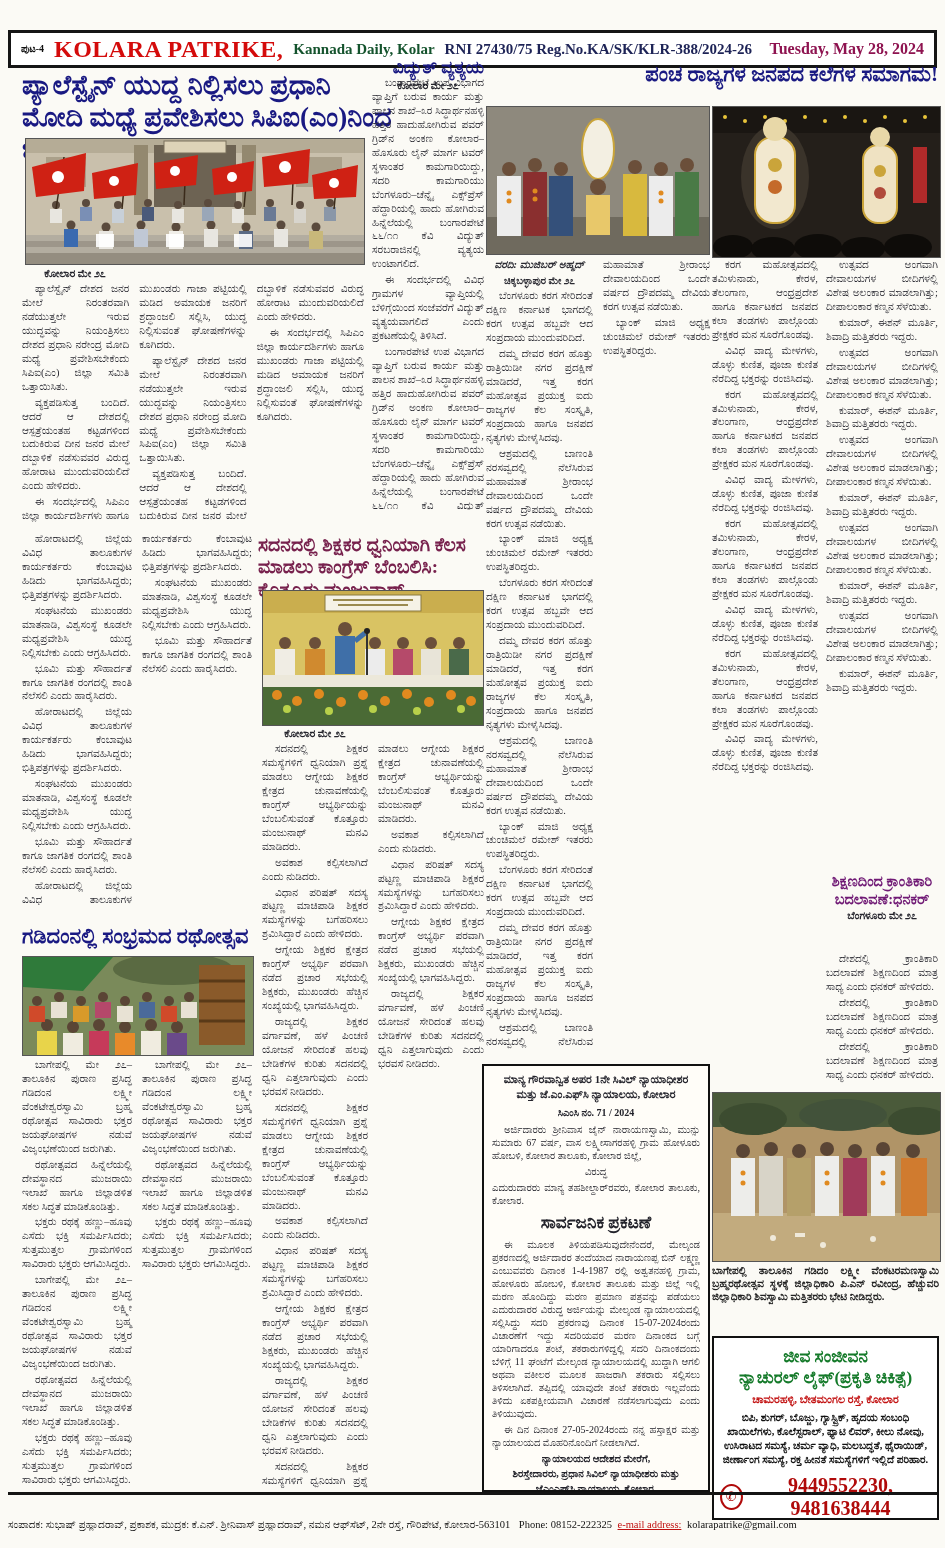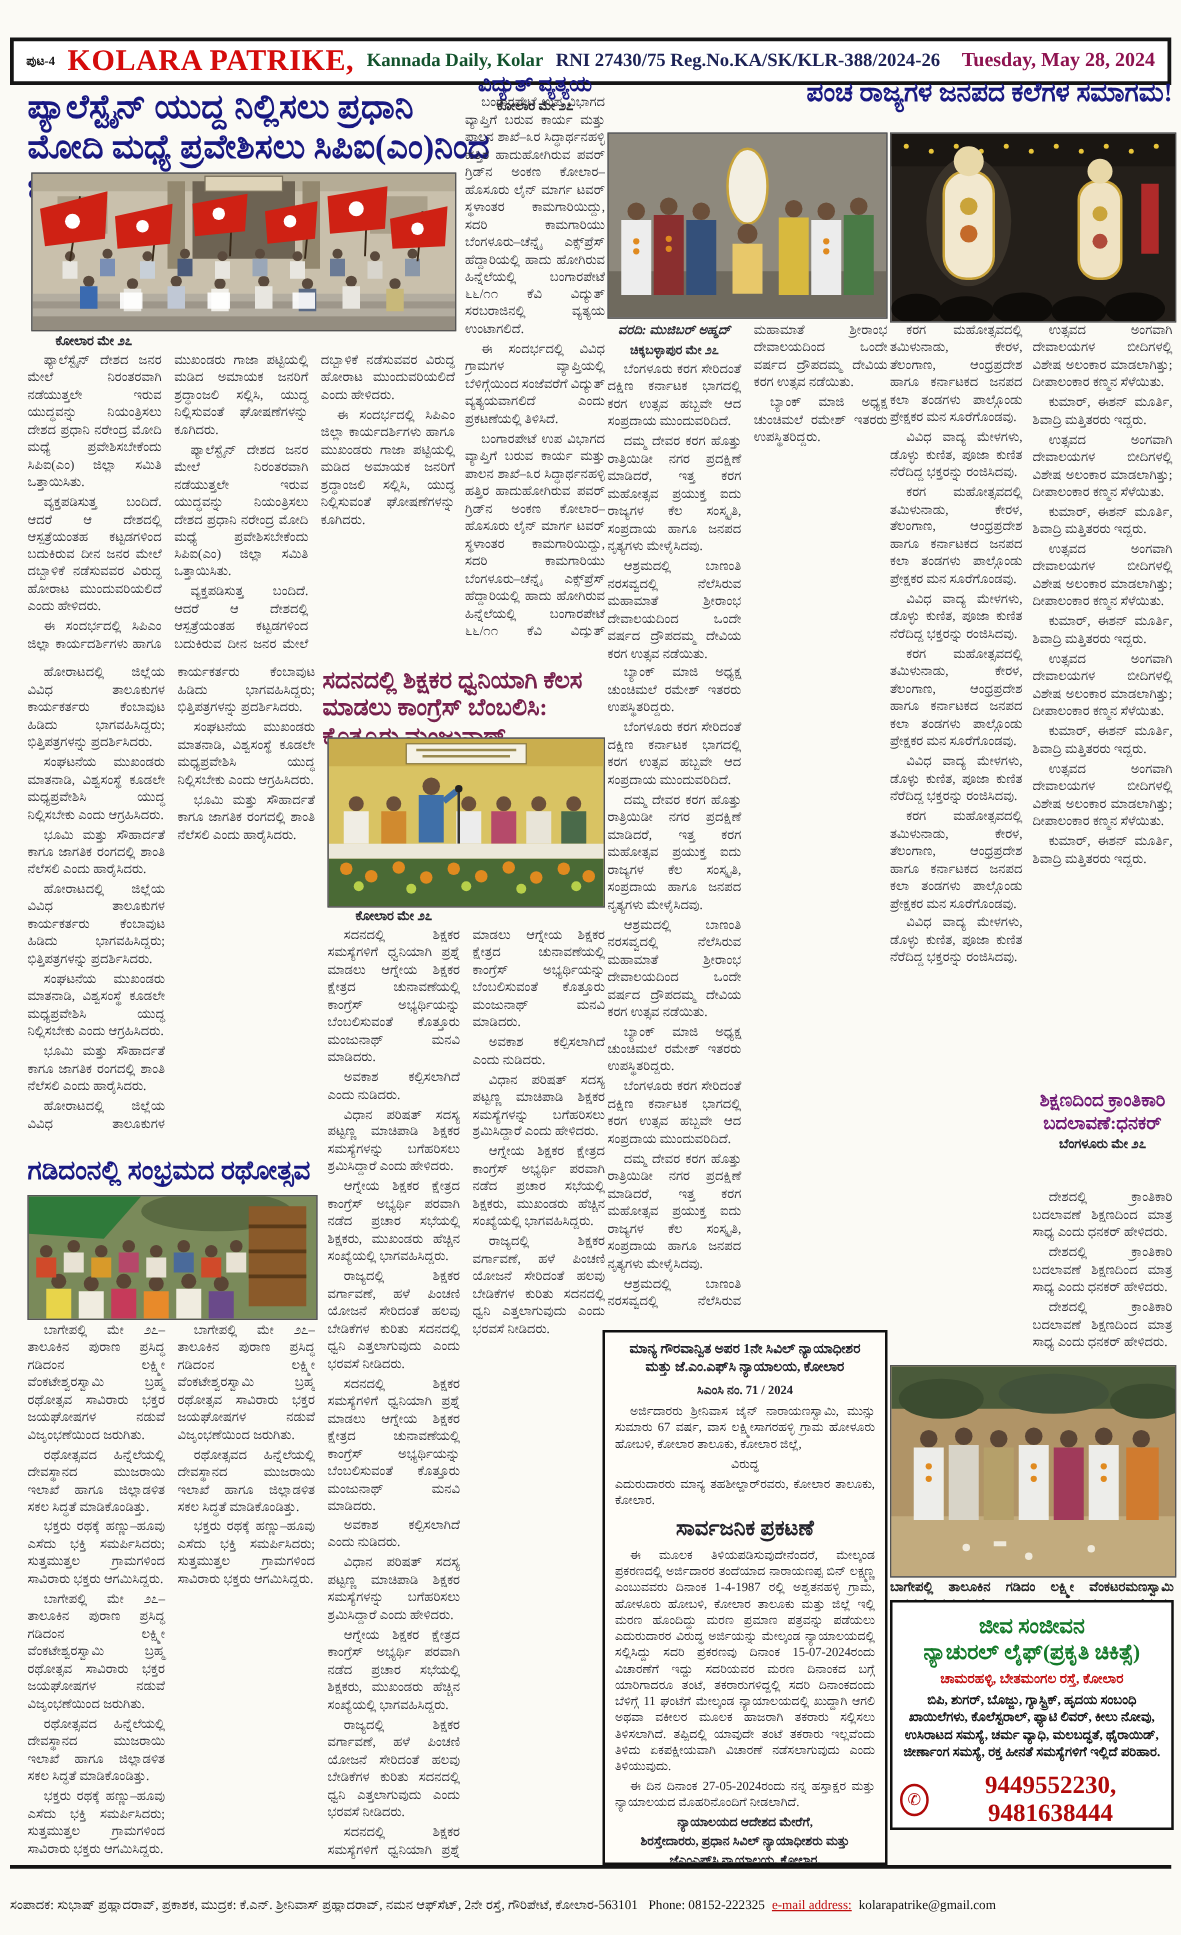--- a/index.html
+++ b/index.html
@@ -18,36 +18,36 @@
   .hl.maroon{color:#77214d;}
   .subhead{position:absolute;font-weight:bold;color:#701a75;font-size:14.5px;line-height:1.25;text-align:center;}
   .sub-dateline{text-align:center;font-size:10px;font-weight:bold;margin:2px 0;}
   
   .body-block{position:absolute;overflow:hidden;font-size:10.5px;line-height:1.33;text-align:justify;color:#2b2b33;}
   .cols2{column-count:2;column-gap:10px;column-fill:auto;}
   .cols3{column-count:3;column-gap:10px;column-fill:auto;}
   .body-block p{margin:0 0 2px;text-indent:13px;}
   .dateline{position:absolute;text-align:center;font-weight:bold;font-size:10.5px;}
   .byline{text-align:center;font-weight:bold;font-style:italic;}
-  .elec-title{position:absolute;font-weight:bold;font-size:17px;color:#191982;text-align:center;}
+  .elec-title{position:absolute;font-weight:bold;font-size:17px;color:#191982;text-align:right;}
   
   .photo{position:absolute;border:1px solid #555;background:#888;overflow:hidden;}
   .photo svg{display:block;}
   .caption{position:absolute;font-size:10.5px;font-weight:bold;line-height:1.25;text-align:justify;color:#222;}
   
   .notice{position:absolute;left:482px;top:1064px;width:228px;height:428px;box-sizing:border-box;
     border:2px solid #111;background:#fffdf8;padding:6px 8px;font-size:10px;line-height:1.3;overflow:hidden;}
   .notice .nh{text-align:center;font-weight:bold;font-size:11px;line-height:1.35;}
   .notice .ncase{text-align:center;font-weight:bold;margin:4px 0;}
   .notice .ntitle{text-align:center;font-weight:bold;font-size:17px;margin:5px 0 4px;}
   .notice .vs{text-align:center;margin:3px 0;}
   .notice p{margin:0 0 3px;text-align:justify;text-indent:12px;}
   .notice .sig{text-align:center;font-weight:bold;margin:2px 0;}
   
-  .adbox{position:absolute;left:712px;top:1280px;width:227px;height:184px;box-sizing:border-box;
+  .adbox{position:absolute;left:712px;top:1336px;width:227px;height:184px;box-sizing:border-box;
     border:2px solid #111;background:#fff;text-align:center;padding:8px 6px;overflow:hidden;}
   .ad-t1{color:#157a2a;font-weight:bold;font-size:17px;line-height:1.25;}
   .ad-addr{color:#c21010;font-weight:bold;font-size:11px;margin:4px 0 5px;}
   .ad-body{font-size:10.5px;font-weight:bold;line-height:1.35;color:#111;}
   .ad-phone{color:#b00a0a;font-weight:bold;font-size:20px;margin-top:7px;display:flex;align-items:center;justify-content:center;gap:7px;}
   .phone-icon{display:inline-block;width:22px;height:22px;border:2px solid #b00a0a;border-radius:50%;
     color:#b00a0a;font-size:13px;line-height:22px;text-align:center;font-weight:bold;}
   
   .footrule{position:absolute;left:8px;top:1492px;width:929px;height:3px;background:#141414;}
   .footer{position:absolute;left:8px;top:1500px;width:929px;font-size:10.5px;color:#111;white-space:nowrap;margin-top:19px;}

